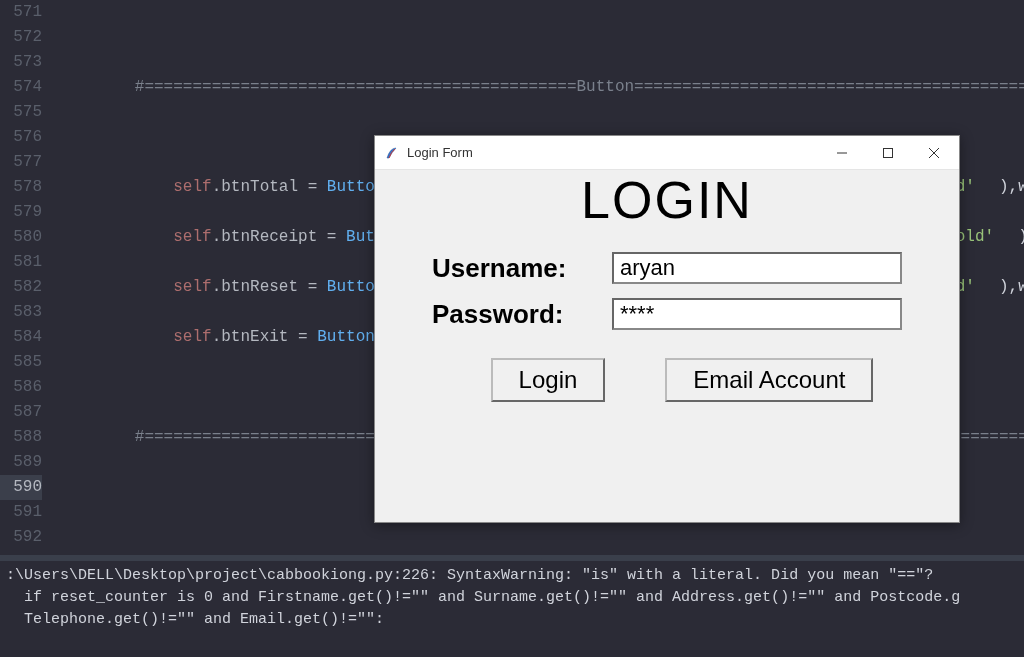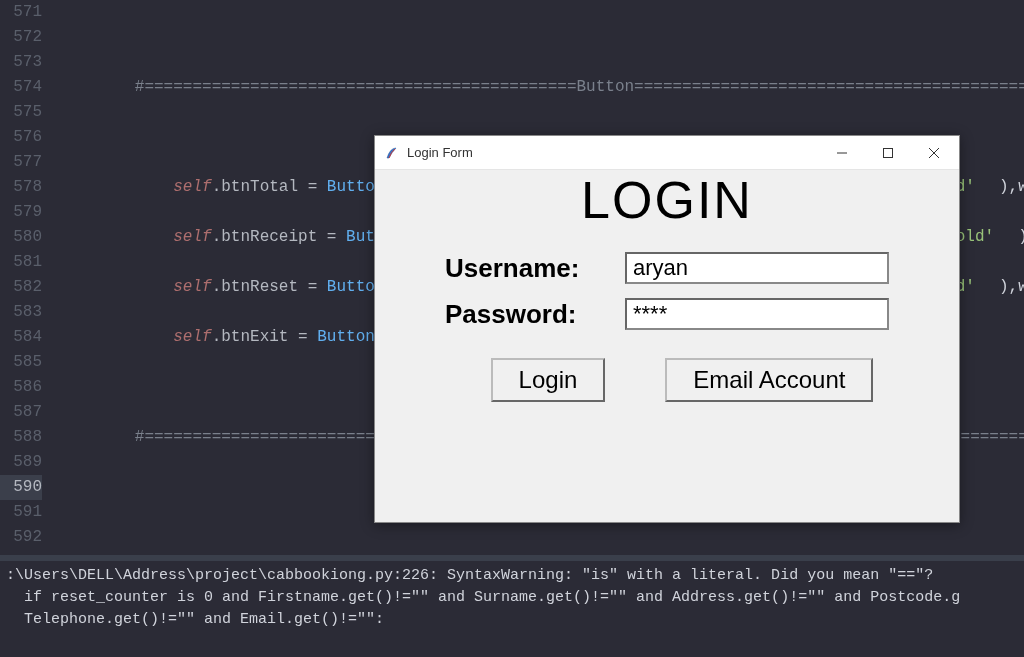--- a/index.html
+++ b/index.html
@@ -33,21 +33,21 @@
   .code {
     flex: 1;
     padding-left: 6px;
     color: #d0d3db;
     line-height: 25px;
     white-space: pre;
     font-size: 16px;
     overflow: hidden;
   }
   .code .line { height: 25px; }       
-  .sf { color: #ad6e6e; font-style: italic; } 
+  .sf { color: #ad6e6e; } 
   .op { color: #b4b8c0; }       
   .fn { color: #61afef; }       
   .id { color: #d0d3db; padding-left: 24px; }
   .num { color: #d19a66; }
   .str { color: #98c379; }
   .cm  { color: #7a808c; }   
   .console-sep {
     height: 6px;
     background: #3a3f4b;
   }
@@ -119,21 +119,21 @@
   }
   .form-label {
     width: 180px;
     text-align: left;
     font-size: 26px;
     color: #000;
     padding-right: 8px;
     font-weight: bold;
   }
   .form-input {
-    width: 264px;
+    width: 290px;
     height: 32px;
     border: 2px solid #888;
     border-top-color: #666;
     border-left-color: #666;
     background: #fff;
     font-size: 22px;
     padding: 0 6px;
     font-family: Arial, sans-serif;
   }
   .btn-row {
@@ -203,21 +203,21 @@
 
 
 
 
 
 
   </div>
 </div>
 
 <div class="console-sep"></div>
-<div class="console"><span>:\Users\DELL\Address\project\cabbookiong.py:226: SyntaxWarning: "is" with a literal. Did you mean "=="?</span>
+<div class="console"><span>:\Users\DELL\Desktop\project\cabbookiong.py:226: SyntaxWarning: "is" with a literal. Did you mean "=="?</span>
 <span>  if reset_counter is 0 and Firstname.get()!="" and Surname.get()!="" and Address.get()!="" and Postcode.g</span>
 <span>  Telephone.get()!="" and Email.get()!="":</span></div>
 
 <div class="loginwin">
   <div class="titlebar">
     <span class="tk-icon">
       <svg width="14" height="14" viewBox="0 0 14 14">
           <path d="M3 12 Q6 2 12 2 Q8 6 5 12 Z" fill="#3a72c4" stroke="#2556a0" stroke-width="0.5"></path>
           <path d="M5 12 Q7 6 11 3" stroke="#c43a3a" stroke-width="1" fill="none"></path>
         </svg>

